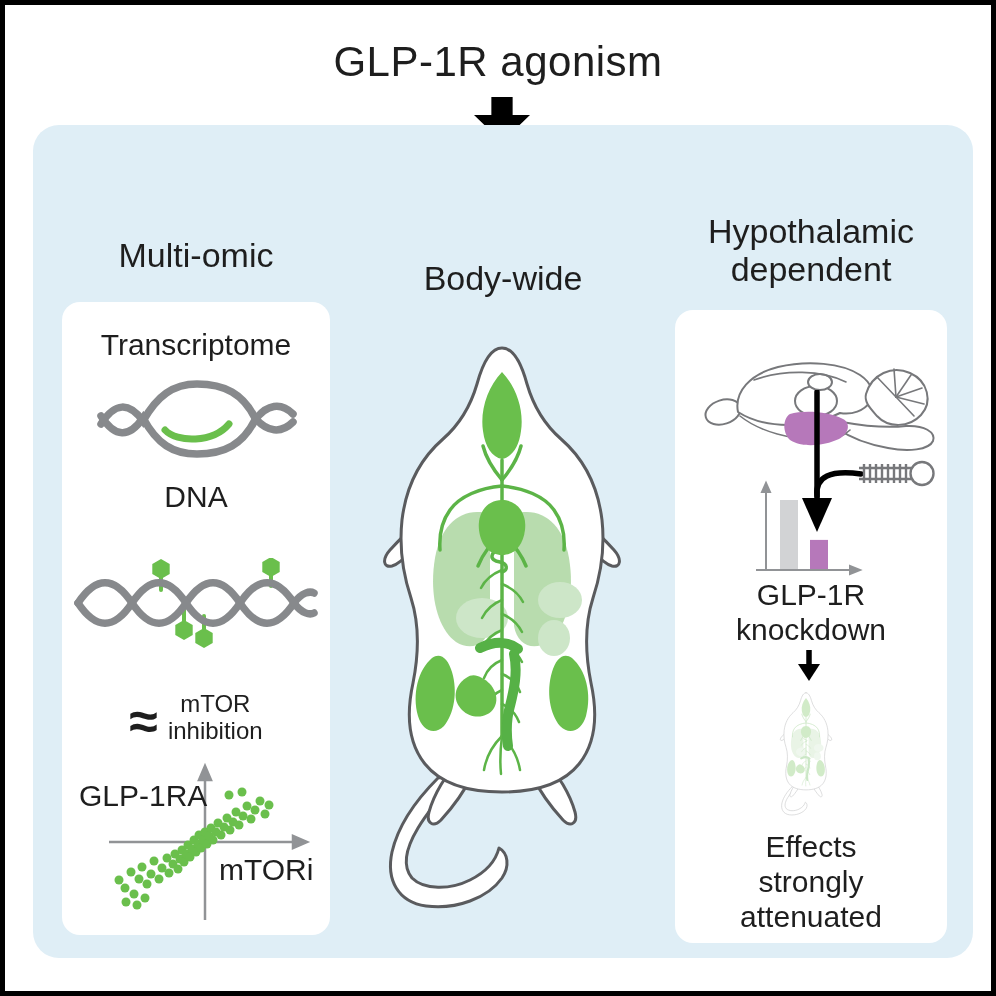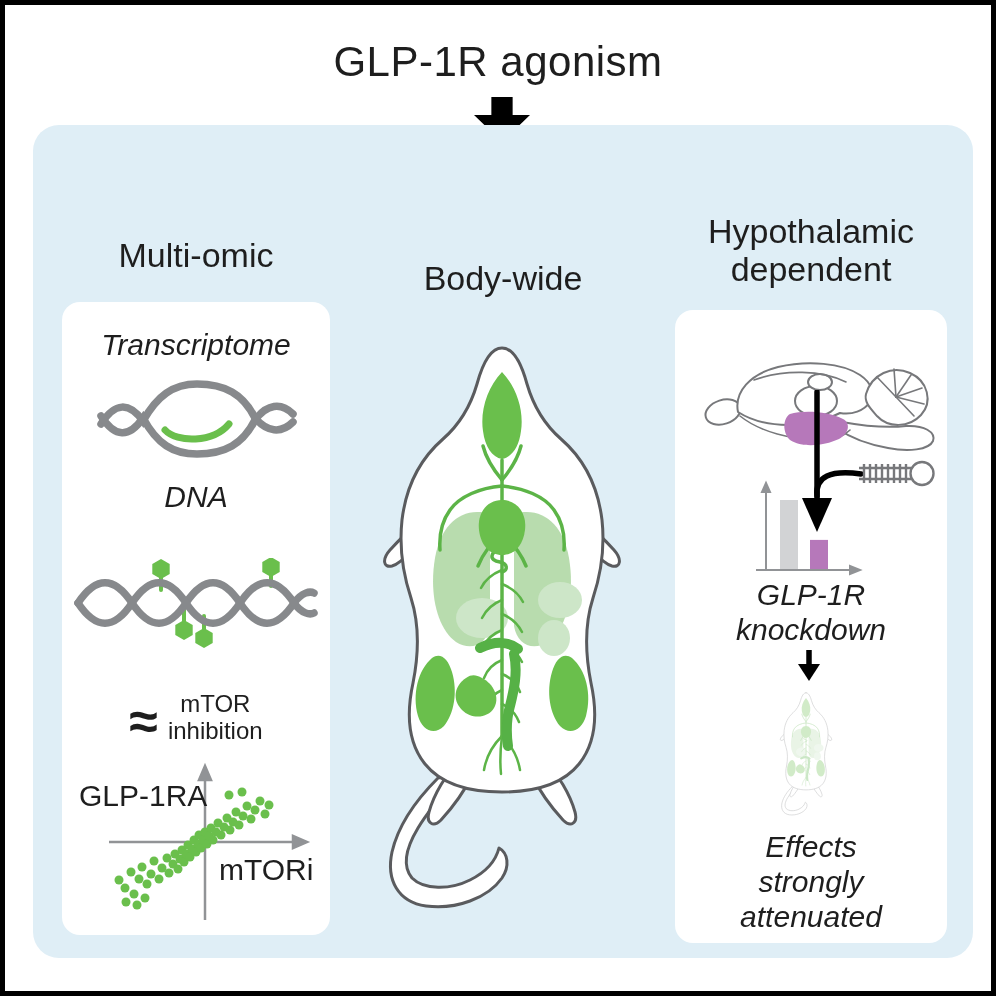--- a/index.html
+++ b/index.html
@@ -17,21 +17,21 @@
   }
   .blue-panel{left:28px; top:120px; width:940px; height:833px; background:#dfeef6; border-radius:26px;}
   .effects-heading{left:0; top:146px; width:100%; font-size:38px;}
   .col-label{font-size:34px; line-height:1.13;}
   .col-multiomic{left:57px; top:231px; width:268px;}
   .col-bodywide{left:364px; top:231px; width:268px;margin-top:23px;}
   .col-hypothalamic{left:670px; top:207px; width:272px;}
   .card{background:#ffffff; border-radius:18px;}
   .card-left{left:57px; top:297px; width:268px; height:633px;}
   .card-right{left:670px; top:297px; width:272px; height:633px;margin-top:8px;}
-  .small-label{font-size:30px; line-height:1.16; width:100%;font-style:italic;}
+  .small-label{font-size:30px; line-height:1.16; width:100%;}
   .t-label{top:26px;}
   .t-svg{left:15px; top:64px;}
   .m-label{top:178px;}
   .m-svg{left:12px; top:256px;}
   .mtor-row{top:388px; width:100%; display:flex; justify-content:center; align-items:center; gap:10px;}
   .approx{font-size:52px; font-weight:bold; line-height:.9; padding-top:8px;}
   .mtor-lines{font-size:24px; line-height:1.13; text-align:center;}
   .scatter-svg{left:17px; top:460px;}
   .svg-text{font-family:"Liberation Sans", sans-serif; font-size:30px; fill:#1e1e1e;}
   .mouse-big{left:337px; top:303px;}

